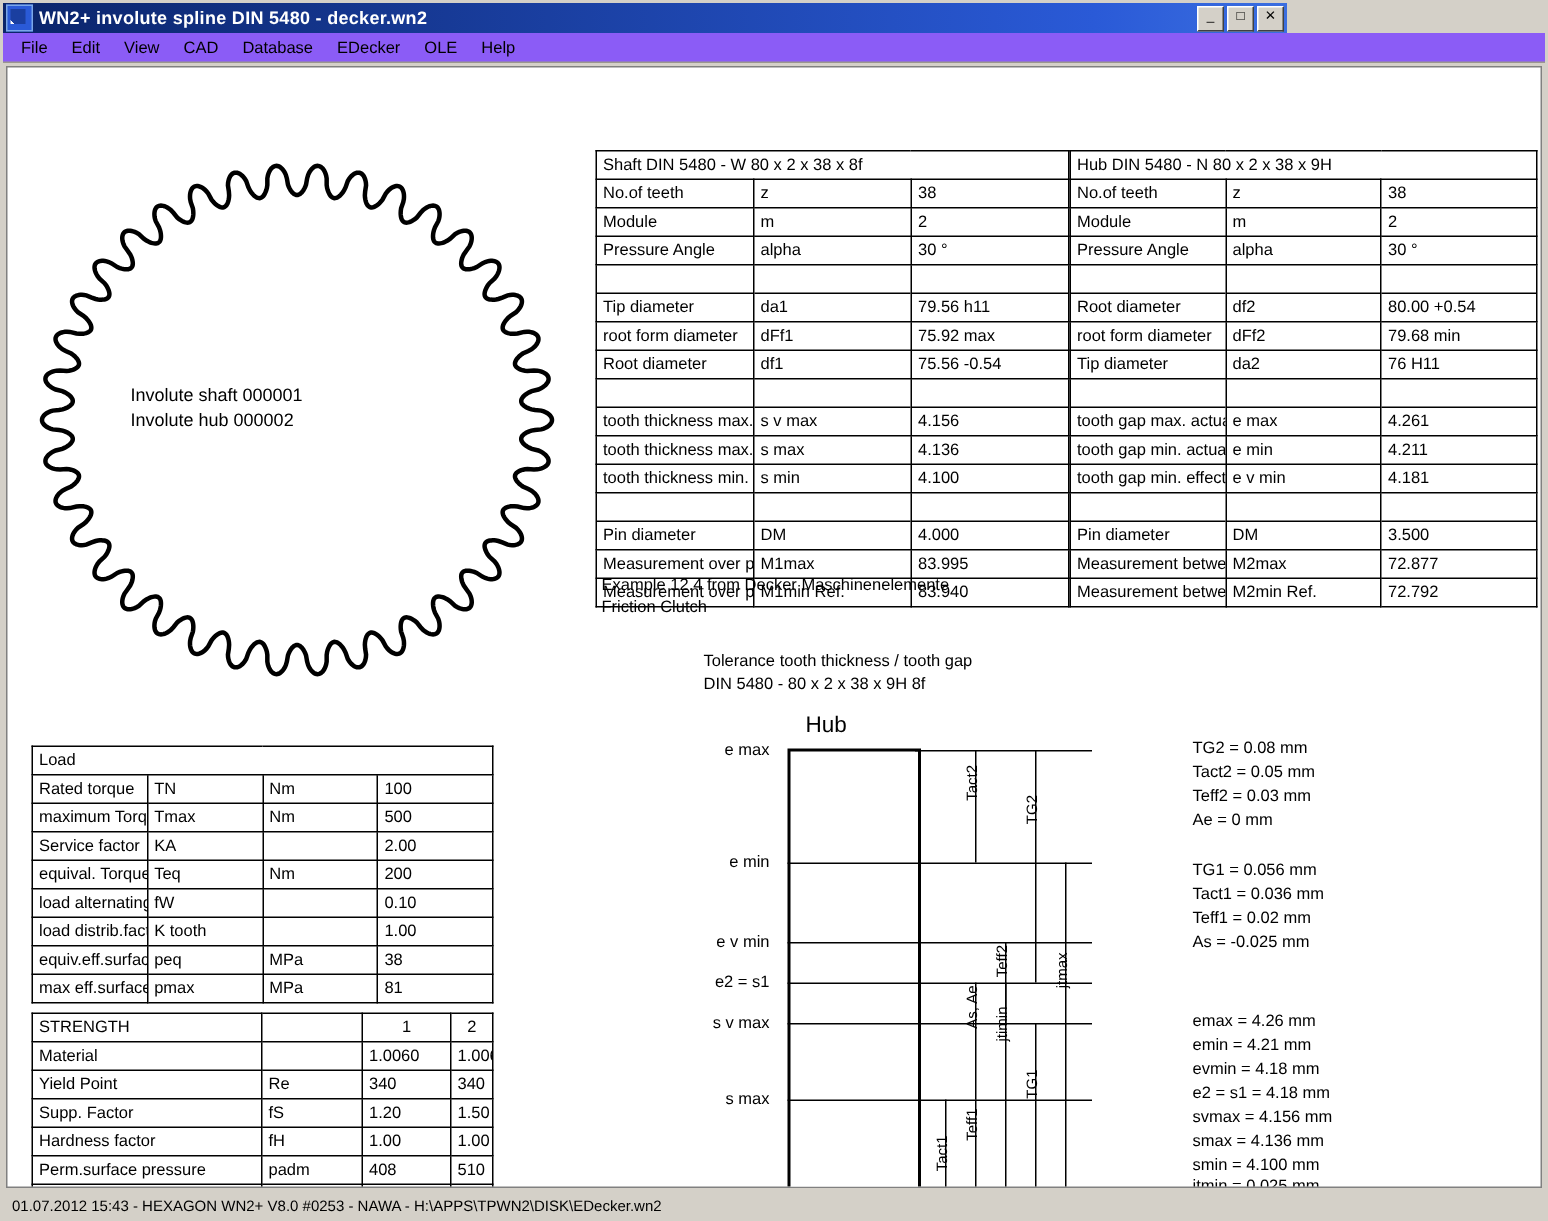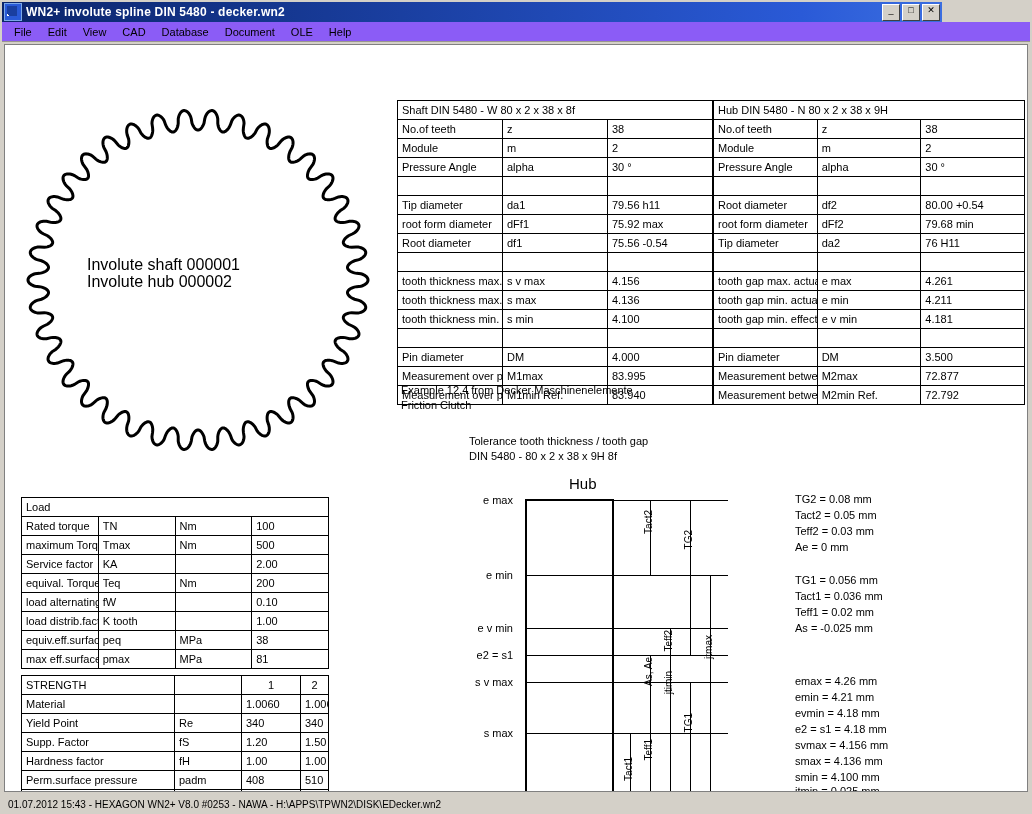--- a/index.html
+++ b/index.html
@@ -18,21 +18,21 @@
     height: 814px;
     background: #d4d0c8;
     box-sizing: border-box;
     overflow: hidden;
   }
 
   
   .titlebar {
     position: absolute;
     left: 2px; top: 2px;
-    width: 940px; height: 20px;
+    width: 856px; height: 20px;
     background: linear-gradient(to right, #0a246a, #2a5ad7 85%, #3b6ee0);
     display: flex;
     align-items: center;
     padding: 0 2px;
     box-sizing: border-box;
   }
   .title-icon {
     width: 16px; height: 16px;
     background: #2a5ad7;
     border: 1px solid #7ba7e8;
@@ -160,21 +160,21 @@
   #strength-table td:nth-child(3) { width: 50px; }
 
   
   #gear-drawing {
     position: absolute;
     left: 8px; top: 50px;
     width: 370px; height: 370px;
   }
   .gear-label {
     position: absolute;
-    font-size: 16px;
+    font-size: 12px;
     white-space: nowrap;
   }
 
   
   .note {
     position: absolute;
     font-size: 11px;
     white-space: pre;
     line-height: 15px;
   }
@@ -201,21 +201,20 @@
   .tol-rowlabel {
     position: absolute;
     font-size: 11px;
     text-align: right;
     white-space: nowrap;
   }
   .hubtext, .shafttext {
     position: absolute;
     font-size: 15px;
     white-space: nowrap;
-    margin-left: 32px;
   }
   .vlabel {
     position: absolute;
     font-size: 10px;
     writing-mode: vertical-rl;
     transform: rotate(180deg);
     white-space: nowrap;
   }
   .vline {
     position: absolute;
@@ -248,21 +247,21 @@
       <div class="tbtn"><span>✕</span></div>
     </div>
   </div>
 
   <div class="menubar">
     <div class="menu-item">File</div>
     <div class="menu-item">Edit</div>
     <div class="menu-item">View</div>
     <div class="menu-item">CAD</div>
     <div class="menu-item">Database</div>
-    <div class="menu-item">Document</div>
+    <div class="menu-item">EDecker</div>
     <div class="menu-item">OLE</div>
     <div class="menu-item">Help</div>
   </div>
 
   <div class="client">
 
     <div id="gear-drawing">
       <svg id="gear-svg" width="370" height="370" viewBox="0 0 370 370">
         <path id="gear-path" fill="none" stroke="#000" stroke-width="3" d="M355.00 185.00 L354.95 185.59 L354.80 186.19 L354.55 186.78 L354.20 187.36 L353.75 187.95 L353.18 188.52 L352.49 189.09 L351.67 189.66 L350.69 190.21 L349.48 190.74 L347.87 191.26 L343.67 191.65 L341.28 192.10 L339.83 192.57 L338.69 193.05 L337.75 193.54 L336.96 194.03 L336.30 194.52 L335.74 195.01 L335.29 195.51 L334.95 196.01 L334.69 196.52 L334.54 197.03 L334.48 197.55 L334.51 198.08 L334.64 198.62 L334.87 199.17 L335.19 199.73 L335.62 200.30 L336.15 200.89 L336.80 201.49 L337.59 202.12 L338.55 202.77 L339.77 203.45 L341.51 204.22 L345.90 205.33 L347.69 206.13 L348.91 206.87 L349.86 207.58 L350.64 208.28 L351.27 208.96 L351.77 209.63 L352.17 210.28 L352.45 210.92 L352.64 211.55 L352.72 212.17 L352.71 212.76 L352.60 213.35 L352.39 213.91 L352.09 214.46 L351.68 214.99 L351.17 215.50 L350.56 215.98 L349.83 216.44 L348.98 216.88 L347.99 217.27 L346.80 217.62 L345.31 217.91 L342.99 218.01 L338.68 217.67 L336.98 217.86 L335.69 218.13 L334.62 218.44 L333.71 218.79 L332.92 219.15 L332.26 219.54 L331.70 219.95 L331.23 220.38 L330.87 220.83 L330.60 221.30 L330.42 221.80 L330.33 222.31 L330.33 222.86 L330.43 223.42 L330.62 224.02 L330.91 224.64 L331.30 225.30 L331.80 225.99 L332.43 226.72 L333.20 227.50 L334.18 228.34 L335.52 229.30 L339.25 230.98 L341.49 232.25 L342.72 233.22 L343.62 234.10 L344.32 234.93 L344.88 235.72 L345.31 236.47 L345.63 237.19 L345.85 237.88 L345.96 238.55 L345.98 239.18 L345.91 239.78 L345.73 240.35 L345.47 240.88 L345.11 241.38 L344.66 241.85 L344.11 242.28 L343.47 242.68 L342.72 243.03 L341.85 243.33 L340.86 243.58 L339.70 243.76 L338.31 243.85 L336.44 243.74 L332.06 242.63 L330.06 242.43 L328.63 242.45 L327.46 242.56 L326.45 242.73 L325.58 242.94 L324.82 243.20 L324.16 243.50 L323.60 243.83 L323.13 244.20 L322.75 244.61 L322.46 245.06 L322.26 245.54 L322.14 246.06 L322.11 246.62 L322.17 247.22 L322.32 247.87 L322.56 248.56 L322.90 249.30 L323.35 250.10 L323.93 250.97 L324.68 251.92 L325.69 253.01 L327.39 254.45 L331.06 256.87 L332.29 258.12 L333.12 259.18 L333.74 260.14 L334.21 261.03 L334.56 261.86 L334.79 262.64 L334.92 263.38 L334.96 264.07 L334.91 264.71 L334.77 265.31 L334.54 265.86 L334.22 266.36 L333.82 266.81 L333.33 267.22 L332.75 267.57 L332.08 267.88 L331.32 268.12 L330.46 268.30 L329.48 268.42 L328.37 268.44 L327.07 268.35 L325.47 268.07 L321.87 266.59 L319.25 265.67 L317.70 265.37 L316.45 265.24 L315.38 265.21 L314.44 265.26 L313.61 265.37 L312.88 265.53 L312.24 265.75 L311.69 266.02 L311.22 266.34 L310.83 266.71 L310.52 267.14 L310.29 267.61 L310.14 268.14 L310.06 268.72 L310.07 269.36 L310.17 270.06 L310.35 270.83 L310.62 271.66 L311.01 272.58 L311.52 273.59 L312.24 274.76 L313.34 276.20 L316.64 279.25 L317.93 280.87 L318.68 282.13 L319.20 283.22 L319.56 284.21 L319.80 285.11 L319.94 285.95 L319.99 286.72 L319.94 287.43 L319.81 288.07 L319.61 288.66 L319.32 289.19 L318.95 289.65 L318.51 290.06 L317.99 290.40 L317.38 290.68 L316.71 290.89 L315.94 291.04 L315.10 291.10 L314.15 291.09 L313.10 290.97 L311.90 290.73 L310.49 290.30 L308.54 289.40 L304.81 286.97 L303.17 286.28 L301.88 285.89 L300.77 285.64 L299.80 285.50 L298.93 285.44 L298.15 285.46 L297.45 285.54 L296.83 285.69 L296.29 285.91 L295.82 286.19 L295.42 286.53 L295.08 286.94 L294.82 287.41 L294.63 287.95 L294.51 288.56 L294.46 289.24 L294.48 289.99 L294.59 290.83 L294.78 291.75 L295.07 292.79 L295.51 293.98 L296.20 295.43 L298.14 298.14 L300.06 300.86 L300.71 302.33 L301.10 303.56 L301.34 304.63 L301.47 305.60 L301.50 306.48 L301.44 307.28 L301.31 307.99 L301.10 308.64 L300.83 309.21 L300.48 309.71 L300.07 310.14 L299.59 310.49 L299.04 310.77 L298.43 310.97 L297.75 311.10 L297.00 311.15 L296.18 311.11 L295.28 310.97 L294.30 310.73 L293.21 310.36 L291.96 309.80 L290.43 308.88 L287.15 305.87 L285.39 304.64 L284.10 303.95 L283.00 303.46 L282.03 303.12 L281.15 302.89 L280.35 302.74 L279.62 302.68 L278.96 302.70 L278.36 302.80 L277.83 302.97 L277.36 303.21 L276.94 303.53 L276.59 303.93 L276.29 304.40 L276.05 304.95 L275.86 305.58 L275.74 306.29 L275.68 307.10 L275.69 308.00 L275.77 309.03 L275.96 310.20 L276.31 311.61 L277.03 313.55 L279.17 317.50 L279.70 319.25 L279.95 320.60 L280.05 321.76 L280.05 322.78 L279.96 323.69 L279.80 324.50 L279.58 325.22 L279.29 325.85 L278.95 326.40 L278.54 326.86 L278.08 327.25 L277.57 327.55 L277.01 327.77 L276.39 327.90 L275.72 327.94 L274.99 327.90 L274.21 327.76 L273.37 327.52 L272.46 327.17 L271.48 326.68 L270.40 326.01 L269.15 325.04 L267.26 322.99 L264.82 319.97 L263.58 318.93 L262.52 318.20 L261.58 317.65 L260.73 317.23 L259.94 316.92 L259.21 316.71 L258.54 316.58 L257.92 316.55 L257.35 316.60 L256.82 316.73 L256.34 316.95 L255.91 317.25 L255.52 317.63 L255.18 318.10 L254.88 318.66 L254.62 319.31 L254.41 320.06 L254.25 320.91 L254.14 321.88 L254.11 323.01 L254.17 324.34 L254.41 326.07 L255.83 330.23 L256.26 332.41 L256.34 333.91 L256.29 335.14 L256.15 336.19 L255.93 337.12 L255.66 337.93 L255.34 338.64 L254.97 339.25 L254.55 339.77 L254.10 340.19 L253.60 340.53 L253.06 340.77 L252.48 340.93 L251.86 340.99 L251.20 340.96 L250.51 340.83 L249.77 340.61 L249.00 340.28 L248.18 339.83 L247.32 339.24 L246.39 338.48 L245.37 337.47 L244.13 335.87 L241.98 331.90 L240.83 330.44 L239.87 329.45 L239.01 328.68 L238.21 328.08 L237.47 327.60 L236.77 327.24 L236.11 326.97 L235.49 326.80 L234.91 326.72 L234.36 326.73 L233.84 326.83 L233.35 327.02 L232.89 327.30 L232.46 327.68 L232.06 328.14 L231.69 328.70 L231.35 329.37 L231.04 330.14 L230.76 331.03 L230.53 332.07 L230.34 333.30 L230.24 334.85 L230.44 337.42 L231.05 341.46 L230.94 343.11 L230.71 344.40 L230.41 345.48 L230.07 346.41 L229.68 347.21 L229.26 347.89 L228.80 348.47 L228.32 348.95 L227.81 349.33 L227.27 349.62 L226.70 349.81 L226.11 349.90 L225.50 349.89 L224.87 349.79 L224.21 349.59 L223.53 349.29 L222.83 348.87 L222.11 348.34 L221.36 347.68 L220.58 346.85 L219.77 345.80 L218.87 344.33 L217.43 340.25 L216.44 338.16 L215.63 336.89 L214.88 335.92 L214.18 335.14 L213.52 334.50 L212.88 333.98 L212.27 333.57 L211.68 333.26 L211.11 333.05 L210.55 332.94 L210.02 332.92 L209.50 332.99 L209.00 333.16 L208.51 333.42 L208.03 333.78 L207.57 334.24 L207.12 334.80 L206.68 335.46 L206.26 336.25 L205.85 337.18 L205.45 338.28 L205.08 339.64 L204.78 341.57 L204.78 346.10 L204.43 347.98 L204.01 349.33 L203.55 350.42 L203.07 351.33 L202.56 352.10 L202.04 352.75 L201.50 353.28 L200.95 353.71 L200.38 354.04 L199.81 354.27 L199.22 354.40 L198.63 354.43 L198.03 354.36 L197.42 354.19 L196.81 353.93 L196.20 353.55 L195.57 353.07 L194.95 352.47 L194.32 351.75 L193.69 350.87 L193.06 349.79 L192.42 348.39 L191.75 346.05 L191.03 341.89 L190.42 340.32 L189.84 339.15 L189.28 338.20 L188.72 337.41 L188.18 336.75 L187.64 336.21 L187.11 335.77 L186.58 335.43 L186.05 335.19 L185.52 335.05 L185.00 335.00 L184.48 335.05 L183.95 335.19 L183.42 335.43 L182.89 335.77 L182.36 336.21 L181.82 336.75 L181.28 337.41 L180.72 338.20 L180.16 339.15 L179.58 340.32 L178.97 341.89 L178.25 346.05 L177.58 348.39 L176.94 349.79 L176.31 350.87 L175.68 351.75 L175.05 352.47 L174.43 353.07 L173.80 353.55 L173.19 353.93 L172.58 354.19 L171.97 354.36 L171.37 354.43 L170.78 354.40 L170.19 354.27 L169.62 354.04 L169.05 353.71 L168.50 353.28 L167.96 352.75 L167.44 352.10 L166.93 351.33 L166.45 350.42 L165.99 349.33 L165.57 347.98 L165.22 346.10 L165.22 341.57 L164.92 339.64 L164.55 338.28 L164.15 337.18 L163.74 336.25 L163.32 335.46 L162.88 334.80 L162.43 334.24 L161.97 333.78 L161.49 333.42 L161.00 333.16 L160.50 332.99 L159.98 332.92 L159.45 332.94 L158.89 333.05 L158.32 333.26 L157.73 333.57 L157.12 333.98 L156.48 334.50 L155.82 335.14 L155.12 335.92 L154.37 336.89 L153.56 338.16 L152.57 340.25 L151.13 344.33 L150.23 345.80 L149.42 346.85 L148.64 347.68 L147.89 348.34 L147.17 348.87 L146.47 349.29 L145.79 349.59 L145.13 349.79 L144.50 349.89 L143.89 349.90 L143.30 349.81 L142.73 349.62 L142.19 349.33 L141.68 348.95 L141.20 348.47 L140.74 347.89 L140.32 347.21 L139.93 346.41 L139.59 345.48 L139.29 344.40 L139.06 343.11 L138.95 341.46 L139.56 337.42 L139.76 334.85 L139.66 333.30 L139.47 332.07 L139.24 331.03 L138.96 330.14 L138.65 329.37 L138.31 328.70 L137.94 328.14 L137.54 327.68 L137.11 327.30 L136.65 327.02 L136.16 326.83 L135.64 326.73 L135.09 326.72 L134.51 326.80 L133.89 326.97 L133.23 327.24 L132.53 327.60 L131.79 328.08 L130.99 328.68 L130.13 329.45 L129.17 330.44 L128.02 331.90 L125.87 335.87 L124.63 337.47 L123.61 338.48 L122.68 339.24 L121.82 339.83 L121.00 340.28 L120.23 340.61 L119.49 340.83 L118.80 340.96 L118.14 340.99 L117.52 340.93 L116.94 340.77 L116.40 340.53 L115.90 340.19 L115.45 339.77 L115.03 339.25 L114.66 338.64 L114.34 337.93 L114.07 337.12 L113.85 336.19 L113.71 335.14 L113.66 333.91 L113.74 332.41 L114.17 330.23 L115.59 326.07 L115.83 324.34 L115.89 323.01 L115.86 321.88 L115.75 320.91 L115.59 320.06 L115.38 319.31 L115.12 318.66 L114.82 318.10 L114.48 317.63 L114.09 317.25 L113.66 316.95 L113.18 316.73 L112.65 316.60 L112.08 316.55 L111.46 316.58 L110.79 316.71 L110.06 316.92 L109.27 317.23 L108.42 317.65 L107.48 318.20 L106.42 318.93 L105.18 319.97 L102.74 322.99 L100.85 325.04 L99.60 326.01 L98.52 326.68 L97.54 327.17 L96.63 327.52 L95.79 327.76 L95.01 327.90 L94.28 327.94 L93.61 327.90 L92.99 327.77 L92.43 327.55 L91.92 327.25 L91.46 326.86 L91.05 326.40 L90.71 325.85 L90.42 325.22 L90.20 324.50 L90.04 323.69 L89.95 322.78 L89.95 321.76 L90.05 320.60 L90.30 319.25 L90.83 317.50 L92.97 313.55 L93.69 311.61 L94.04 310.20 L94.23 309.03 L94.31 308.00 L94.32 307.10 L94.26 306.29 L94.14 305.58 L93.95 304.95 L93.71 304.40 L93.41 303.93 L93.06 303.53 L92.64 303.21 L92.17 302.97 L91.64 302.80 L91.04 302.70 L90.38 302.68 L89.65 302.74 L88.85 302.89 L87.97 303.12 L87.00 303.46 L85.90 303.95 L84.61 304.64 L82.85 305.87 L79.57 308.88 L78.04 309.80 L76.79 310.36 L75.70 310.73 L74.72 310.97 L73.82 311.11 L73.00 311.15 L72.25 311.10 L71.57 310.97 L70.96 310.77 L70.41 310.49 L69.93 310.14 L69.52 309.71 L69.17 309.21 L68.90 308.64 L68.69 307.99 L68.56 307.28 L68.50 306.48 L68.53 305.60 L68.66 304.63 L68.90 303.56 L69.29 302.33 L69.94 300.86 L71.86 298.14 L73.80 295.43 L74.49 293.98 L74.93 292.79 L75.22 291.75 L75.41 290.83 L75.52 289.99 L75.54 289.24 L75.49 288.56 L75.37 287.95 L75.18 287.41 L74.92 286.94 L74.58 286.53 L74.18 286.19 L73.71 285.91 L73.17 285.69 L72.55 285.54 L71.85 285.46 L71.07 285.44 L70.20 285.50 L69.23 285.64 L68.12 285.89 L66.83 286.28 L65.19 286.97 L61.46 289.40 L59.51 290.30 L58.10 290.73 L56.90 290.97 L55.85 291.09 L54.90 291.10 L54.06 291.04 L53.29 290.89 L52.62 290.68 L52.01 290.40 L51.49 290.06 L51.05 289.65 L50.68 289.19 L50.39 288.66 L50.19 288.07 L50.06 287.43 L50.01 286.72 L50.06 285.95 L50.20 285.11 L50.44 284.21 L50.80 283.22 L51.32 282.13 L52.07 280.87 L53.36 279.25 L56.66 276.20 L57.76 274.76 L58.48 273.59 L58.99 272.58 L59.38 271.66 L59.65 270.83 L59.83 270.06 L59.93 269.36 L59.94 268.72 L59.86 268.14 L59.71 267.61 L59.48 267.14 L59.17 266.71 L58.78 266.34 L58.31 266.02 L57.76 265.75 L57.12 265.53 L56.39 265.37 L55.56 265.26 L54.62 265.21 L53.55 265.24 L52.30 265.37 L50.75 265.67 L48.13 266.59 L44.53 268.07 L42.93 268.35 L41.63 268.44 L40.52 268.42 L39.54 268.30 L38.68 268.12 L37.92 267.88 L37.25 267.57 L36.67 267.22 L36.18 266.81 L35.78 266.36 L35.46 265.86 L35.23 265.31 L35.09 264.71 L35.04 264.07 L35.08 263.38 L35.21 262.64 L35.44 261.86 L35.79 261.03 L36.26 260.14 L36.88 259.18 L37.71 258.12 L38.94 256.87 L42.61 254.45 L44.31 253.01 L45.32 251.92 L46.07 250.97 L46.65 250.10 L47.10 249.30 L47.44 248.56 L47.68 247.87 L47.83 247.22 L47.89 246.62 L47.86 246.06 L47.74 245.54 L47.54 245.06 L47.25 244.61 L46.87 244.20 L46.40 243.83 L45.84 243.50 L45.18 243.20 L44.42 242.94 L43.55 242.73 L42.54 242.56 L41.37 242.45 L39.94 242.43 L37.94 242.63 L33.56 243.74 L31.69 243.85 L30.30 243.76 L29.14 243.58 L28.15 243.33 L27.28 243.03 L26.53 242.68 L25.89 242.28 L25.34 241.85 L24.89 241.38 L24.53 240.88 L24.27 240.35 L24.09 239.78 L24.02 239.18 L24.04 238.55 L24.15 237.88 L24.37 237.19 L24.69 236.47 L25.12 235.72 L25.68 234.93 L26.38 234.10 L27.28 233.22 L28.51 232.25 L30.75 230.98 L34.48 229.30 L35.82 228.34 L36.80 227.50 L37.57 226.72 L38.20 225.99 L38.70 225.30 L39.09 224.64 L39.38 224.02 L39.57 223.42 L39.67 222.86 L39.67 222.31 L39.58 221.80 L39.40 221.30 L39.13 220.83 L38.77 220.38 L38.30 219.95 L37.74 219.54 L37.08 219.15 L36.29 218.79 L35.38 218.44 L34.31 218.13 L33.02 217.86 L31.32 217.67 L27.01 218.01 L24.69 217.91 L23.20 217.62 L22.01 217.27 L21.02 216.88 L20.17 216.44 L19.44 215.98 L18.83 215.50 L18.32 214.99 L17.91 214.46 L17.61 213.91 L17.40 213.35 L17.29 212.76 L17.28 212.17 L17.36 211.55 L17.55 210.92 L17.83 210.28 L18.23 209.63 L18.73 208.96 L19.36 208.28 L20.14 207.58 L21.09 206.87 L22.31 206.13 L24.10 205.33 L28.49 204.22 L30.23 203.45 L31.45 202.77 L32.41 202.12 L33.20 201.49 L33.85 200.89 L34.38 200.30 L34.81 199.73 L35.13 199.17 L35.36 198.62 L35.49 198.08 L35.52 197.55 L35.46 197.03 L35.31 196.52 L35.05 196.01 L34.71 195.51 L34.26 195.01 L33.70 194.52 L33.04 194.03 L32.25 193.54 L31.31 193.05 L30.17 192.57 L28.72 192.10 L26.33 191.65 L22.13 191.26 L20.52 190.74 L19.31 190.21 L18.33 189.66 L17.51 189.09 L16.82 188.52 L16.25 187.95 L15.80 187.36 L15.45 186.78 L15.20 186.19 L15.05 185.59 L15.00 185.00 L15.05 184.41 L15.20 183.81 L15.45 183.22 L15.80 182.64 L16.25 182.05 L16.82 181.48 L17.51 180.91 L18.33 180.34 L19.31 179.79 L20.52 179.26 L22.13 178.74 L26.33 178.35 L28.72 177.90 L30.17 177.43 L31.31 176.95 L32.25 176.46 L33.04 175.97 L33.70 175.48 L34.26 174.99 L34.71 174.49 L35.05 173.99 L35.31 173.48 L35.46 172.97 L35.52 172.45 L35.49 171.92 L35.36 171.38 L35.13 170.83 L34.81 170.27 L34.38 169.70 L33.85 169.11 L33.20 168.51 L32.41 167.88 L31.45 167.23 L30.23 166.55 L28.49 165.78 L24.10 164.67 L22.31 163.87 L21.09 163.13 L20.14 162.42 L19.36 161.72 L18.73 161.04 L18.23 160.37 L17.83 159.72 L17.55 159.08 L17.36 158.45 L17.28 157.83 L17.29 157.24 L17.40 156.65 L17.61 156.09 L17.91 155.54 L18.32 155.01 L18.83 154.50 L19.44 154.02 L20.17 153.56 L21.02 153.12 L22.01 152.73 L23.20 152.38 L24.69 152.09 L27.01 151.99 L31.32 152.33 L33.02 152.14 L34.31 151.87 L35.38 151.56 L36.29 151.21 L37.08 150.85 L37.74 150.46 L38.30 150.05 L38.77 149.62 L39.13 149.17 L39.40 148.70 L39.58 148.20 L39.67 147.69 L39.67 147.14 L39.57 146.58 L39.38 145.98 L39.09 145.36 L38.70 144.70 L38.20 144.01 L37.57 143.28 L36.80 142.50 L35.82 141.66 L34.48 140.70 L30.75 139.02 L28.51 137.75 L27.28 136.78 L26.38 135.90 L25.68 135.07 L25.12 134.28 L24.69 133.53 L24.37 132.81 L24.15 132.12 L24.04 131.45 L24.02 130.82 L24.09 130.22 L24.27 129.65 L24.53 129.12 L24.89 128.62 L25.34 128.15 L25.89 127.72 L26.53 127.32 L27.28 126.97 L28.15 126.67 L29.14 126.42 L30.30 126.24 L31.69 126.15 L33.56 126.26 L37.94 127.37 L39.94 127.57 L41.37 127.55 L42.54 127.44 L43.55 127.27 L44.42 127.06 L45.18 126.80 L45.84 126.50 L46.40 126.17 L46.87 125.80 L47.25 125.39 L47.54 124.94 L47.74 124.46 L47.86 123.94 L47.89 123.38 L47.83 122.78 L47.68 122.13 L47.44 121.44 L47.10 120.70 L46.65 119.90 L46.07 119.03 L45.32 118.08 L44.31 116.99 L42.61 115.55 L38.94 113.13 L37.71 111.88 L36.88 110.82 L36.26 109.86 L35.79 108.97 L35.44 108.14 L35.21 107.36 L35.08 106.62 L35.04 105.93 L35.09 105.29 L35.23 104.69 L35.46 104.14 L35.78 103.64 L36.18 103.19 L36.67 102.78 L37.25 102.43 L37.92 102.12 L38.68 101.88 L39.54 101.70 L40.52 101.58 L41.63 101.56 L42.93 101.65 L44.53 101.93 L48.13 103.41 L50.75 104.33 L52.30 104.63 L53.55 104.76 L54.62 104.79 L55.56 104.74 L56.39 104.63 L57.12 104.47 L57.76 104.25 L58.31 103.98 L58.78 103.66 L59.17 103.29 L59.48 102.86 L59.71 102.39 L59.86 101.86 L59.94 101.28 L59.93 100.64 L59.83 99.94 L59.65 99.17 L59.38 98.34 L58.99 97.42 L58.48 96.41 L57.76 95.24 L56.66 93.80 L53.36 90.75 L52.07 89.13 L51.32 87.87 L50.80 86.78 L50.44 85.79 L50.20 84.89 L50.06 84.05 L50.01 83.28 L50.06 82.57 L50.19 81.93 L50.39 81.34 L50.68 80.81 L51.05 80.35 L51.49 79.94 L52.01 79.60 L52.62 79.32 L53.29 79.11 L54.06 78.96 L54.90 78.90 L55.85 78.91 L56.90 79.03 L58.10 79.27 L59.51 79.70 L61.46 80.60 L65.19 83.03 L66.83 83.72 L68.12 84.11 L69.23 84.36 L70.20 84.50 L71.07 84.56 L71.85 84.54 L72.55 84.46 L73.17 84.31 L73.71 84.09 L74.18 83.81 L74.58 83.47 L74.92 83.06 L75.18 82.59 L75.37 82.05 L75.49 81.44 L75.54 80.76 L75.52 80.01 L75.41 79.17 L75.22 78.25 L74.93 77.21 L74.49 76.02 L73.80 74.57 L71.86 71.86 L69.94 69.14 L69.29 67.67 L68.90 66.44 L68.66 65.37 L68.53 64.40 L68.50 63.52 L68.56 62.72 L68.69 62.01 L68.90 61.36 L69.17 60.79 L69.52 60.29 L69.93 59.86 L70.41 59.51 L70.96 59.23 L71.57 59.03 L72.25 58.90 L73.00 58.85 L73.82 58.89 L74.72 59.03 L75.70 59.27 L76.79 59.64 L78.04 60.20 L79.57 61.12 L82.85 64.13 L84.61 65.36 L85.90 66.05 L87.00 66.54 L87.97 66.88 L88.85 67.11 L89.65 67.26 L90.38 67.32 L91.04 67.30 L91.64 67.20 L92.17 67.03 L92.64 66.79 L93.06 66.47 L93.41 66.07 L93.71 65.60 L93.95 65.05 L94.14 64.42 L94.26 63.71 L94.32 62.90 L94.31 62.00 L94.23 60.97 L94.04 59.80 L93.69 58.39 L92.97 56.45 L90.83 52.50 L90.30 50.75 L90.05 49.40 L89.95 48.24 L89.95 47.22 L90.04 46.31 L90.20 45.50 L90.42 44.78 L90.71 44.15 L91.05 43.60 L91.46 43.14 L91.92 42.75 L92.43 42.45 L92.99 42.23 L93.61 42.10 L94.28 42.06 L95.01 42.10 L95.79 42.24 L96.63 42.48 L97.54 42.83 L98.52 43.32 L99.60 43.99 L100.85 44.96 L102.74 47.01 L105.18 50.03 L106.42 51.07 L107.48 51.80 L108.42 52.35 L109.27 52.77 L110.06 53.08 L110.79 53.29 L111.46 53.42 L112.08 53.45 L112.65 53.40 L113.18 53.27 L113.66 53.05 L114.09 52.75 L114.48 52.37 L114.82 51.90 L115.12 51.34 L115.38 50.69 L115.59 49.94 L115.75 49.09 L115.86 48.12 L115.89 46.99 L115.83 45.66 L115.59 43.93 L114.17 39.77 L113.74 37.59 L113.66 36.09 L113.71 34.86 L113.85 33.81 L114.07 32.88 L114.34 32.07 L114.66 31.36 L115.03 30.75 L115.45 30.23 L115.90 29.81 L116.40 29.47 L116.94 29.23 L117.52 29.07 L118.14 29.01 L118.80 29.04 L119.49 29.17 L120.23 29.39 L121.00 29.72 L121.82 30.17 L122.68 30.76 L123.61 31.52 L124.63 32.53 L125.87 34.13 L128.02 38.10 L129.17 39.56 L130.13 40.55 L130.99 41.32 L131.79 41.92 L132.53 42.40 L133.23 42.76 L133.89 43.03 L134.51 43.20 L135.09 43.28 L135.64 43.27 L136.16 43.17 L136.65 42.98 L137.11 42.70 L137.54 42.32 L137.94 41.86 L138.31 41.30 L138.65 40.63 L138.96 39.86 L139.24 38.97 L139.47 37.93 L139.66 36.70 L139.76 35.15 L139.56 32.58 L138.95 28.54 L139.06 26.89 L139.29 25.60 L139.59 24.52 L139.93 23.59 L140.32 22.79 L140.74 22.11 L141.20 21.53 L141.68 21.05 L142.19 20.67 L142.73 20.38 L143.30 20.19 L143.89 20.10 L144.50 20.11 L145.13 20.21 L145.79 20.41 L146.47 20.71 L147.17 21.13 L147.89 21.66 L148.64 22.32 L149.42 23.15 L150.23 24.20 L151.13 25.67 L152.57 29.75 L153.56 31.84 L154.37 33.11 L155.12 34.08 L155.82 34.86 L156.48 35.50 L157.12 36.02 L157.73 36.43 L158.32 36.74 L158.89 36.95 L159.45 37.06 L159.98 37.08 L160.50 37.01 L161.00 36.84 L161.49 36.58 L161.97 36.22 L162.43 35.76 L162.88 35.20 L163.32 34.54 L163.74 33.75 L164.15 32.82 L164.55 31.72 L164.92 30.36 L165.22 28.43 L165.22 23.90 L165.57 22.02 L165.99 20.67 L166.45 19.58 L166.93 18.67 L167.44 17.90 L167.96 17.25 L168.50 16.72 L169.05 16.29 L169.62 15.96 L170.19 15.73 L170.78 15.60 L171.37 15.57 L171.97 15.64 L172.58 15.81 L173.19 16.07 L173.80 16.45 L174.43 16.93 L175.05 17.53 L175.68 18.25 L176.31 19.13 L176.94 20.21 L177.58 21.61 L178.25 23.95 L178.97 28.11 L179.58 29.68 L180.16 30.85 L180.72 31.80 L181.28 32.59 L181.82 33.25 L182.36 33.79 L182.89 34.23 L183.42 34.57 L183.95 34.81 L184.48 34.95 L185.00 35.00 L185.52 34.95 L186.05 34.81 L186.58 34.57 L187.11 34.23 L187.64 33.79 L188.18 33.25 L188.72 32.59 L189.28 31.80 L189.84 30.85 L190.42 29.68 L191.03 28.11 L191.75 23.95 L192.42 21.61 L193.06 20.21 L193.69 19.13 L194.32 18.25 L194.95 17.53 L195.57 16.93 L196.20 16.45 L196.81 16.07 L197.42 15.81 L198.03 15.64 L198.63 15.57 L199.22 15.60 L199.81 15.73 L200.38 15.96 L200.95 16.29 L201.50 16.72 L202.04 17.25 L202.56 17.90 L203.07 18.67 L203.55 19.58 L204.01 20.67 L204.43 22.02 L204.78 23.90 L204.78 28.43 L205.08 30.36 L205.45 31.72 L205.85 32.82 L206.26 33.75 L206.68 34.54 L207.12 35.20 L207.57 35.76 L208.03 36.22 L208.51 36.58 L209.00 36.84 L209.50 37.01 L210.02 37.08 L210.55 37.06 L211.11 36.95 L211.68 36.74 L212.27 36.43 L212.88 36.02 L213.52 35.50 L214.18 34.86 L214.88 34.08 L215.63 33.11 L216.44 31.84 L217.43 29.75 L218.87 25.67 L219.77 24.20 L220.58 23.15 L221.36 22.32 L222.11 21.66 L222.83 21.13 L223.53 20.71 L224.21 20.41 L224.87 20.21 L225.50 20.11 L226.11 20.10 L226.70 20.19 L227.27 20.38 L227.81 20.67 L228.32 21.05 L228.80 21.53 L229.26 22.11 L229.68 22.79 L230.07 23.59 L230.41 24.52 L230.71 25.60 L230.94 26.89 L231.05 28.54 L230.44 32.58 L230.24 35.15 L230.34 36.70 L230.53 37.93 L230.76 38.97 L231.04 39.86 L231.35 40.63 L231.69 41.30 L232.06 41.86 L232.46 42.32 L232.89 42.70 L233.35 42.98 L233.84 43.17 L234.36 43.27 L234.91 43.28 L235.49 43.20 L236.11 43.03 L236.77 42.76 L237.47 42.40 L238.21 41.92 L239.01 41.32 L239.87 40.55 L240.83 39.56 L241.98 38.10 L244.13 34.13 L245.37 32.53 L246.39 31.52 L247.32 30.76 L248.18 30.17 L249.00 29.72 L249.77 29.39 L250.51 29.17 L251.20 29.04 L251.86 29.01 L252.48 29.07 L253.06 29.23 L253.60 29.47 L254.10 29.81 L254.55 30.23 L254.97 30.75 L255.34 31.36 L255.66 32.07 L255.93 32.88 L256.15 33.81 L256.29 34.86 L256.34 36.09 L256.26 37.59 L255.83 39.77 L254.41 43.93 L254.17 45.66 L254.11 46.99 L254.14 48.12 L254.25 49.09 L254.41 49.94 L254.62 50.69 L254.88 51.34 L255.18 51.90 L255.52 52.37 L255.91 52.75 L256.34 53.05 L256.82 53.27 L257.35 53.40 L257.92 53.45 L258.54 53.42 L259.21 53.29 L259.94 53.08 L260.73 52.77 L261.58 52.35 L262.52 51.80 L263.58 51.07 L264.82 50.03 L267.26 47.01 L269.15 44.96 L270.40 43.99 L271.48 43.32 L272.46 42.83 L273.37 42.48 L274.21 42.24 L274.99 42.10 L275.72 42.06 L276.39 42.10 L277.01 42.23 L277.57 42.45 L278.08 42.75 L278.54 43.14 L278.95 43.60 L279.29 44.15 L279.58 44.78 L279.80 45.50 L279.96 46.31 L280.05 47.22 L280.05 48.24 L279.95 49.40 L279.70 50.75 L279.17 52.50 L277.03 56.45 L276.31 58.39 L275.96 59.80 L275.77 60.97 L275.69 62.00 L275.68 62.90 L275.74 63.71 L275.86 64.42 L276.05 65.05 L276.29 65.60 L276.59 66.07 L276.94 66.47 L277.36 66.79 L277.83 67.03 L278.36 67.20 L278.96 67.30 L279.62 67.32 L280.35 67.26 L281.15 67.11 L282.03 66.88 L283.00 66.54 L284.10 66.05 L285.39 65.36 L287.15 64.13 L290.43 61.12 L291.96 60.20 L293.21 59.64 L294.30 59.27 L295.28 59.03 L296.18 58.89 L297.00 58.85 L297.75 58.90 L298.43 59.03 L299.04 59.23 L299.59 59.51 L300.07 59.86 L300.48 60.29 L300.83 60.79 L301.10 61.36 L301.31 62.01 L301.44 62.72 L301.50 63.52 L301.47 64.40 L301.34 65.37 L301.10 66.44 L300.71 67.67 L300.06 69.14 L298.14 71.86 L296.20 74.57 L295.51 76.02 L295.07 77.21 L294.78 78.25 L294.59 79.17 L294.48 80.01 L294.46 80.76 L294.51 81.44 L294.63 82.05 L294.82 82.59 L295.08 83.06 L295.42 83.47 L295.82 83.81 L296.29 84.09 L296.83 84.31 L297.45 84.46 L298.15 84.54 L298.93 84.56 L299.80 84.50 L300.77 84.36 L301.88 84.11 L303.17 83.72 L304.81 83.03 L308.54 80.60 L310.49 79.70 L311.90 79.27 L313.10 79.03 L314.15 78.91 L315.10 78.90 L315.94 78.96 L316.71 79.11 L317.38 79.32 L317.99 79.60 L318.51 79.94 L318.95 80.35 L319.32 80.81 L319.61 81.34 L319.81 81.93 L319.94 82.57 L319.99 83.28 L319.94 84.05 L319.80 84.89 L319.56 85.79 L319.20 86.78 L318.68 87.87 L317.93 89.13 L316.64 90.75 L313.34 93.80 L312.24 95.24 L311.52 96.41 L311.01 97.42 L310.62 98.34 L310.35 99.17 L310.17 99.94 L310.07 100.64 L310.06 101.28 L310.14 101.86 L310.29 102.39 L310.52 102.86 L310.83 103.29 L311.22 103.66 L311.69 103.98 L312.24 104.25 L312.88 104.47 L313.61 104.63 L314.44 104.74 L315.38 104.79 L316.45 104.76 L317.70 104.63 L319.25 104.33 L321.87 103.41 L325.47 101.93 L327.07 101.65 L328.37 101.56 L329.48 101.58 L330.46 101.70 L331.32 101.88 L332.08 102.12 L332.75 102.43 L333.33 102.78 L333.82 103.19 L334.22 103.64 L334.54 104.14 L334.77 104.69 L334.91 105.29 L334.96 105.93 L334.92 106.62 L334.79 107.36 L334.56 108.14 L334.21 108.97 L333.74 109.86 L333.12 110.82 L332.29 111.88 L331.06 113.13 L327.39 115.55 L325.69 116.99 L324.68 118.08 L323.93 119.03 L323.35 119.90 L322.90 120.70 L322.56 121.44 L322.32 122.13 L322.17 122.78 L322.11 123.38 L322.14 123.94 L322.26 124.46 L322.46 124.94 L322.75 125.39 L323.13 125.80 L323.60 126.17 L324.16 126.50 L324.82 126.80 L325.58 127.06 L326.45 127.27 L327.46 127.44 L328.63 127.55 L330.06 127.57 L332.06 127.37 L336.44 126.26 L338.31 126.15 L339.70 126.24 L340.86 126.42 L341.85 126.67 L342.72 126.97 L343.47 127.32 L344.11 127.72 L344.66 128.15 L345.11 128.62 L345.47 129.12 L345.73 129.65 L345.91 130.22 L345.98 130.82 L345.96 131.45 L345.85 132.12 L345.63 132.81 L345.31 133.53 L344.88 134.28 L344.32 135.07 L343.62 135.90 L342.72 136.78 L341.49 137.75 L339.25 139.02 L335.52 140.70 L334.18 141.66 L333.20 142.50 L332.43 143.28 L331.80 144.01 L331.30 144.70 L330.91 145.36 L330.62 145.98 L330.43 146.58 L330.33 147.14 L330.33 147.69 L330.42 148.20 L330.60 148.70 L330.87 149.17 L331.23 149.62 L331.70 150.05 L332.26 150.46 L332.92 150.85 L333.71 151.21 L334.62 151.56 L335.69 151.87 L336.98 152.14 L338.68 152.33 L342.99 151.99 L345.31 152.09 L346.80 152.38 L347.99 152.73 L348.98 153.12 L349.83 153.56 L350.56 154.02 L351.17 154.50 L351.68 155.01 L352.09 155.54 L352.39 156.09 L352.60 156.65 L352.71 157.24 L352.72 157.83 L352.64 158.45 L352.45 159.08 L352.17 159.72 L351.77 160.37 L351.27 161.04 L350.64 161.72 L349.86 162.42 L348.91 163.13 L347.69 163.87 L345.90 164.67 L341.51 165.78 L339.77 166.55 L338.55 167.23 L337.59 167.88 L336.80 168.51 L336.15 169.11 L335.62 169.70 L335.19 170.27 L334.87 170.83 L334.64 171.38 L334.51 171.92 L334.48 172.45 L334.54 172.97 L334.69 173.48 L334.95 173.99 L335.29 174.49 L335.74 174.99 L336.30 175.48 L336.96 175.97 L337.75 176.46 L338.69 176.95 L339.83 177.43 L341.28 177.90 L343.67 178.35 L347.87 178.74 L349.48 179.26 L350.69 179.79 L351.67 180.34 L352.49 180.91 L353.18 181.48 L353.75 182.05 L354.20 182.64 L354.55 183.22 L354.80 183.81 L354.95 184.41 L355.00 185.00 Z"></path>
       </svg>

